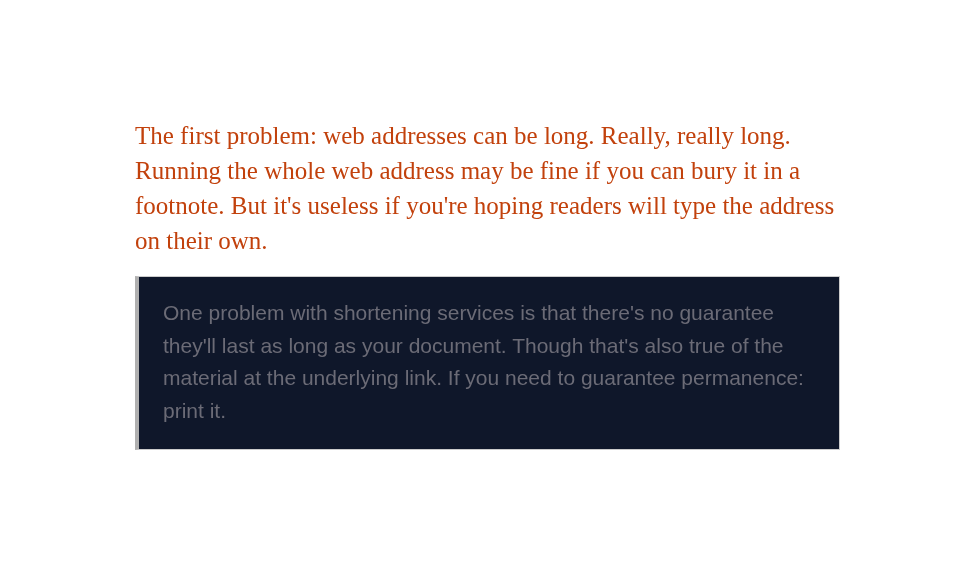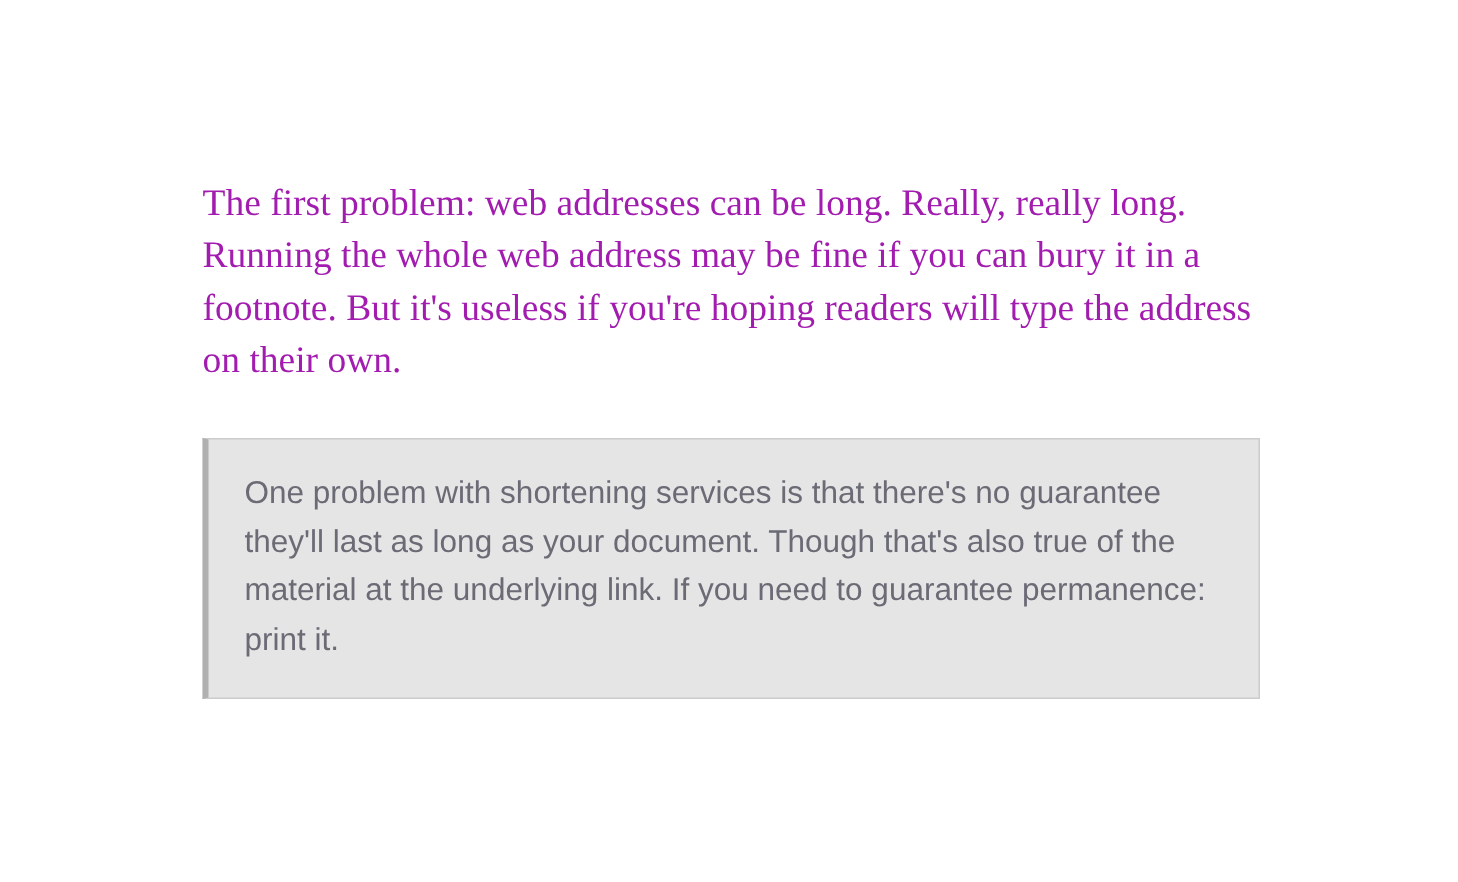--- a/index.html
+++ b/index.html
@@ -10,29 +10,29 @@
     body {
       width: 972px;
       height: 588px;
       background: #ffffff;
       padding: 118px 132px 0 135px;
       font-family: Georgia, 'Times New Roman', serif;
     }
     .paragraph {
       font-size: 25px;
       line-height: 1.4;
-      color: #a21caf;
+      color: #c2410c;
       font-weight: 400;
-      margin-bottom: 34px;
+      margin-bottom: 18px;
     }
     .note-box {
       border: 1px solid #cccccc;
       border-left: 4px solid #b0b0b0;
       padding: 20px 24px 22px 24px;
-      background: #e5e5e5;
+      background: #0f172a;
     }
     .note-text {
       font-family: 'Segoe UI', 'Helvetica Neue', Arial, sans-serif;
       font-size: 21px;
       line-height: 1.55;
       color: #6b6b76;
       font-weight: 400;
     }
   </style>
 </head>

